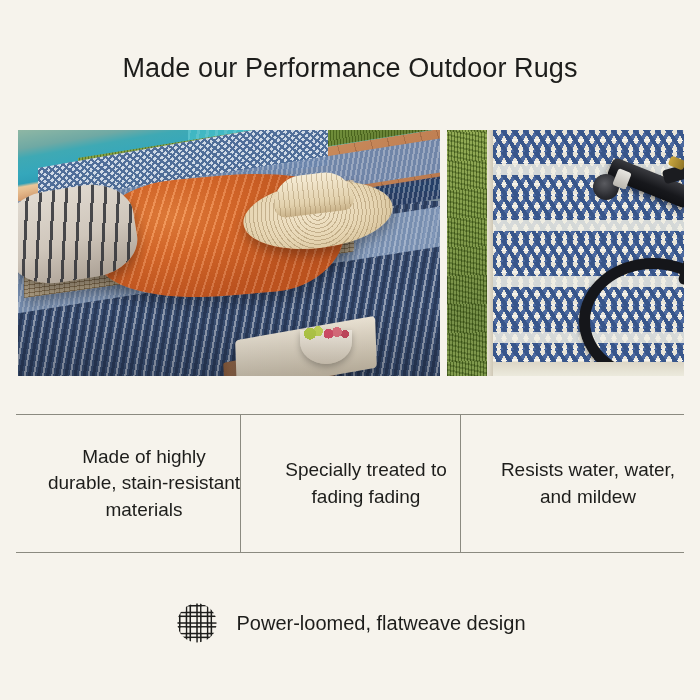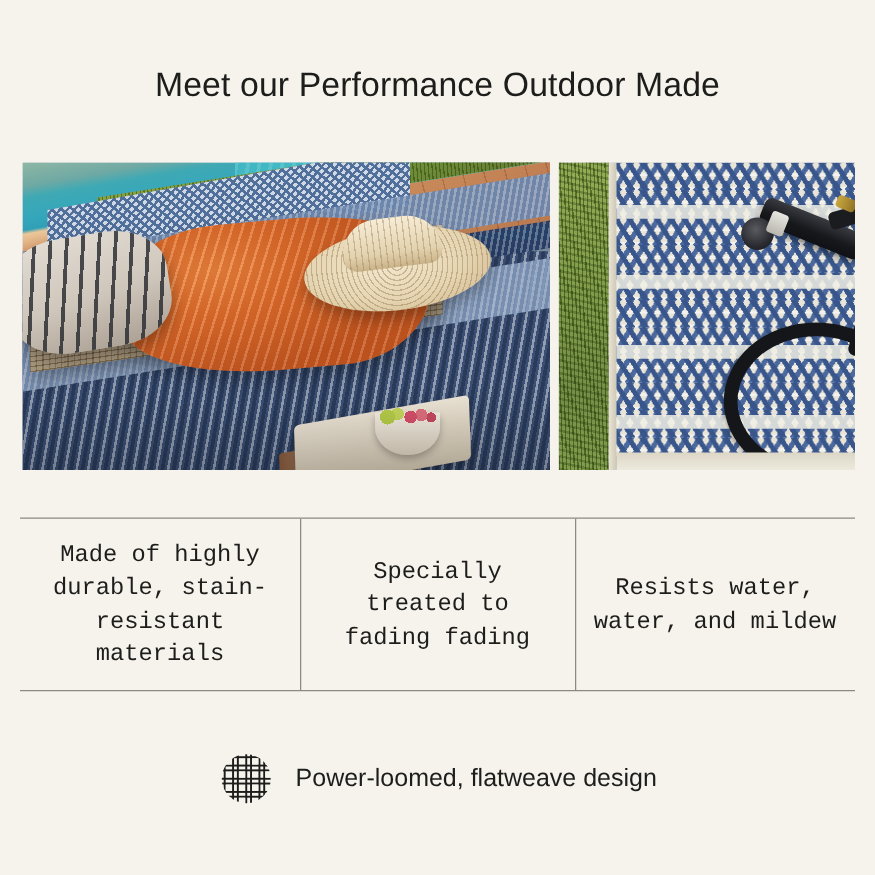--- a/index.html
+++ b/index.html
@@ -291,23 +291,22 @@
   }
   .rule-top{top:414px;}
   .rule-bottom{top:552px;}
   .vrule{
     position:absolute;width:1px;background:#8b8a80;top:415px;height:137px;
   }
   .vrule-1{left:240px;}
   .vrule-2{left:460px;}
 
   .features{
-    position:absolute;left:16px;top:415px;width:668px;height:137px;
+    position:absolute;left:32px;top:415px;width:668px;height:137px;
     display:flex;
-    font-family:Liberation Mono, monospace;
   }
   .feature{
     display:flex;align-items:center;justify-content:center;
     text-align:center;
     font-size:19px;
     line-height:1.38;
     color:#1d1d1b;
     padding:0 14px;
     box-sizing:border-box;
   }
@@ -324,21 +323,21 @@
   .weave-icon{width:46px;height:46px;display:block;}
   .badge-text{
     font-size:20px;color:#1d1d1b;line-height:1.2;
   }
 </style>
 </head>
 <body>
 
 <div class="page">
 
-  <div class="title">Meet our Performance Outdoor Made</div>
+  <div class="title">Made our Performance Outdoor Rugs</div>
 
   <div class="images">
 
     <div class="panel panel-left">
       <div class="pl-sky"></div>
       <div class="pl-water"></div>
       <div class="pl-coping"></div>
       <div class="pl-grass"></div>
       <div class="pl-rug-far"></div>
       <div class="pl-rug"></div>

